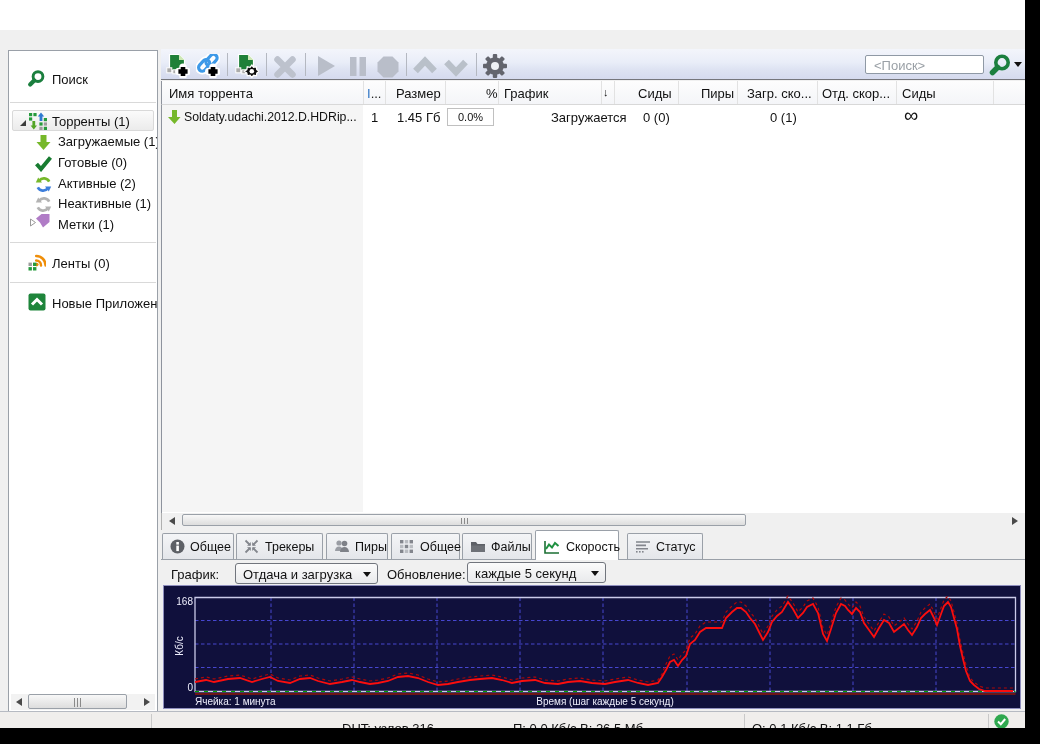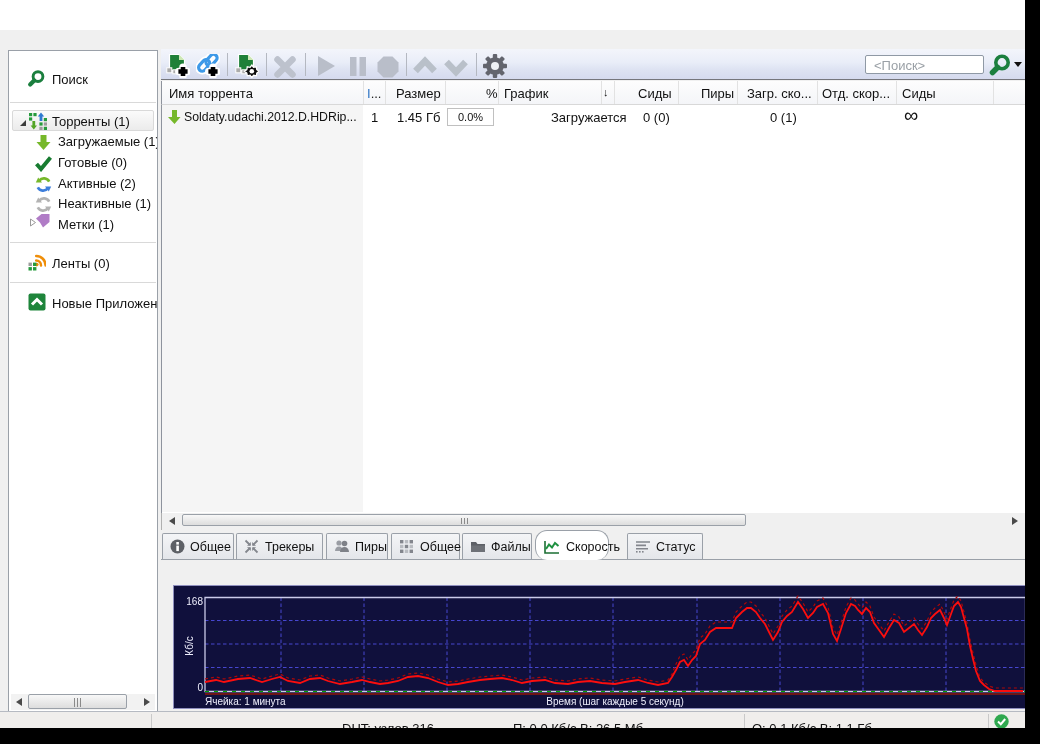--- a/index.html
+++ b/index.html
@@ -25,21 +25,21 @@
 .tab { position:absolute; top:3px; height:26px; border:1px solid #9aa0a8; border-bottom:none; border-radius:2px 2px 0 0; background:linear-gradient(#f4f5f7,#e4e6ea); }
 .tab.sel { top:0; height:30px; background:#fff; z-index:3; }
 .tab .ti { position:absolute; left:7px; top:5px; }
 .tab .tt { position:absolute; top:6px; white-space:nowrap; font-size:12.5px; }
 .tab.sel .tt { top:9px; } .tab.sel .ti { top:8px; }
 #paneline { left:161px; top:559px; width:864px; height:1px; background:#9aa0a8; }
 #pane { left:161px; top:560px; width:864px; height:25px; background:#f0f0f0; }
 .combo { position:absolute; height:21px; border:1px solid #71757d; border-radius:3px; background:linear-gradient(#fbfbfb,#e9eaec); }
 .combo .ct { position:absolute; left:7px; top:3px; white-space:nowrap; }
 .combo .ca { position:absolute; right:6px; top:8px; width:0; height:0; border-left:4px solid transparent; border-right:4px solid transparent; border-top:5px solid #111; }
-#graph { left:173px; top:585px; width:858px; height:124px; background:#10103c; border:1px solid #8f8fbe; }
+#graph { left:163px; top:585px; width:858px; height:124px; background:#10103c; border:1px solid #8f8fbe; }
 #statusline { left:0; top:711px; width:1025px; height:1px; background:#b6bac2; }
 #statusbar { left:0; top:712px; width:1025px; height:16px; background:#f0eeec; }
 .ssep { position:absolute; top:2px; width:1px; height:14px; background:#c9c9c9; }
 .stxt { position:absolute; top:9px; white-space:nowrap; }
 #blackR { left:1025px; top:0; width:15px; height:744px; background:#000; z-index:50; }
 #blackB { left:0; top:728px; width:1040px; height:16px; background:#000; z-index:50; }
 .arrow { position:absolute; width:0; height:0; }
 .thumb { position:absolute; background:linear-gradient(#f8f8f8,#ddd); border:1px solid #9aa0a8; border-radius:2px; }
 </style></head>
 <body>
@@ -327,21 +327,21 @@
         </svg>
       <span class="tt" style="left:28px">Общее</span>
     </div>
     <div class="tab" style="left:301px; width:70px;">
       <svg class="ti" width="16" height="15" viewBox="0 0 16 15">
           <path d="M1 3 h5 l1.5 2 h7.5 v8 h-14 z" fill="#5d6066"></path>
           <rect x="1" y="6.5" width="14" height="6.5" fill="#6e7177"></rect>
         </svg>
       <span class="tt" style="left:28px">Файлы</span>
     </div>
-    <div class="tab sel" style="left:374px; width:74px;border-radius:12px;">
+    <div class="tab sel" style="left:374px; width:84px;">
       <svg class="ti" width="17" height="16" viewBox="0 0 17 16">
           <path d="M2 2 v12 h14" stroke="#1b6f33" stroke-width="1.6" fill="none"></path>
           <path d="M3 10 L6 5.5 L9 8.5 L12 4 L15.5 7" stroke="#1f9141" stroke-width="2" fill="none"></path>
         </svg>
       <span class="tt" style="left:30px">Скорость</span>
     </div>
     <div class="tab" style="left:466px; width:76px;">
       <svg class="ti" width="16" height="15" viewBox="0 0 16 15">
           <g stroke="#83868d" stroke-width="1.6">
             <path d="M1 3 h14 M1 6.4 h10 M1 9.8 h12"></path>
@@ -349,20 +349,32 @@
           <g fill="#83868d">
             <rect x="1" y="12" width="1.6" height="1.6"></rect>
             <rect x="4" y="12" width="1.6" height="1.6"></rect>
             <rect x="7" y="12" width="1.6" height="1.6"></rect>
           </g>
         </svg>
       <span class="tt" style="left:28px">Статус</span>
     </div>
   </div>
   <div id="paneline" class="abs"></div>
+  <div id="pane" class="abs">
+    <span class="abs" style="left:10px; top:7px;">График:</span>
+    <div class="combo" style="left:74px; top:3px; width:143px;">
+      <span class="ct">Отдача и загрузка</span>
+        <div class="ca"></div>
+    </div>
+    <span class="abs" style="left:226px; top:7px;">Обновление:</span>
+    <div class="combo" style="left:306px; top:2px; width:139px;">
+      <span class="ct">каждые 5 секунд</span>
+        <div class="ca"></div>
+    </div>
+  </div>
 
   <div id="graph" class="abs">
       <svg width="856" height="122" viewBox="0 0 856 122" style="position:absolute;left:0;top:0">
 <line x1="107" y1="11.5" x2="107" y2="105" stroke="#4646cf" stroke-width="1" stroke-dasharray="3.5 2.5"></line>
         <line x1="190" y1="11.5" x2="190" y2="105" stroke="#4646cf" stroke-width="1" stroke-dasharray="3.5 2.5"></line>
         <line x1="273" y1="11.5" x2="273" y2="105" stroke="#4646cf" stroke-width="1" stroke-dasharray="3.5 2.5"></line>
         <line x1="356" y1="11.5" x2="356" y2="105" stroke="#4646cf" stroke-width="1" stroke-dasharray="3.5 2.5"></line>
         <line x1="439" y1="11.5" x2="439" y2="105" stroke="#4646cf" stroke-width="1" stroke-dasharray="3.5 2.5"></line>
         <line x1="523" y1="11.5" x2="523" y2="105" stroke="#4646cf" stroke-width="1" stroke-dasharray="3.5 2.5"></line>
         <line x1="606" y1="11.5" x2="606" y2="105" stroke="#4646cf" stroke-width="1" stroke-dasharray="3.5 2.5"></line>

